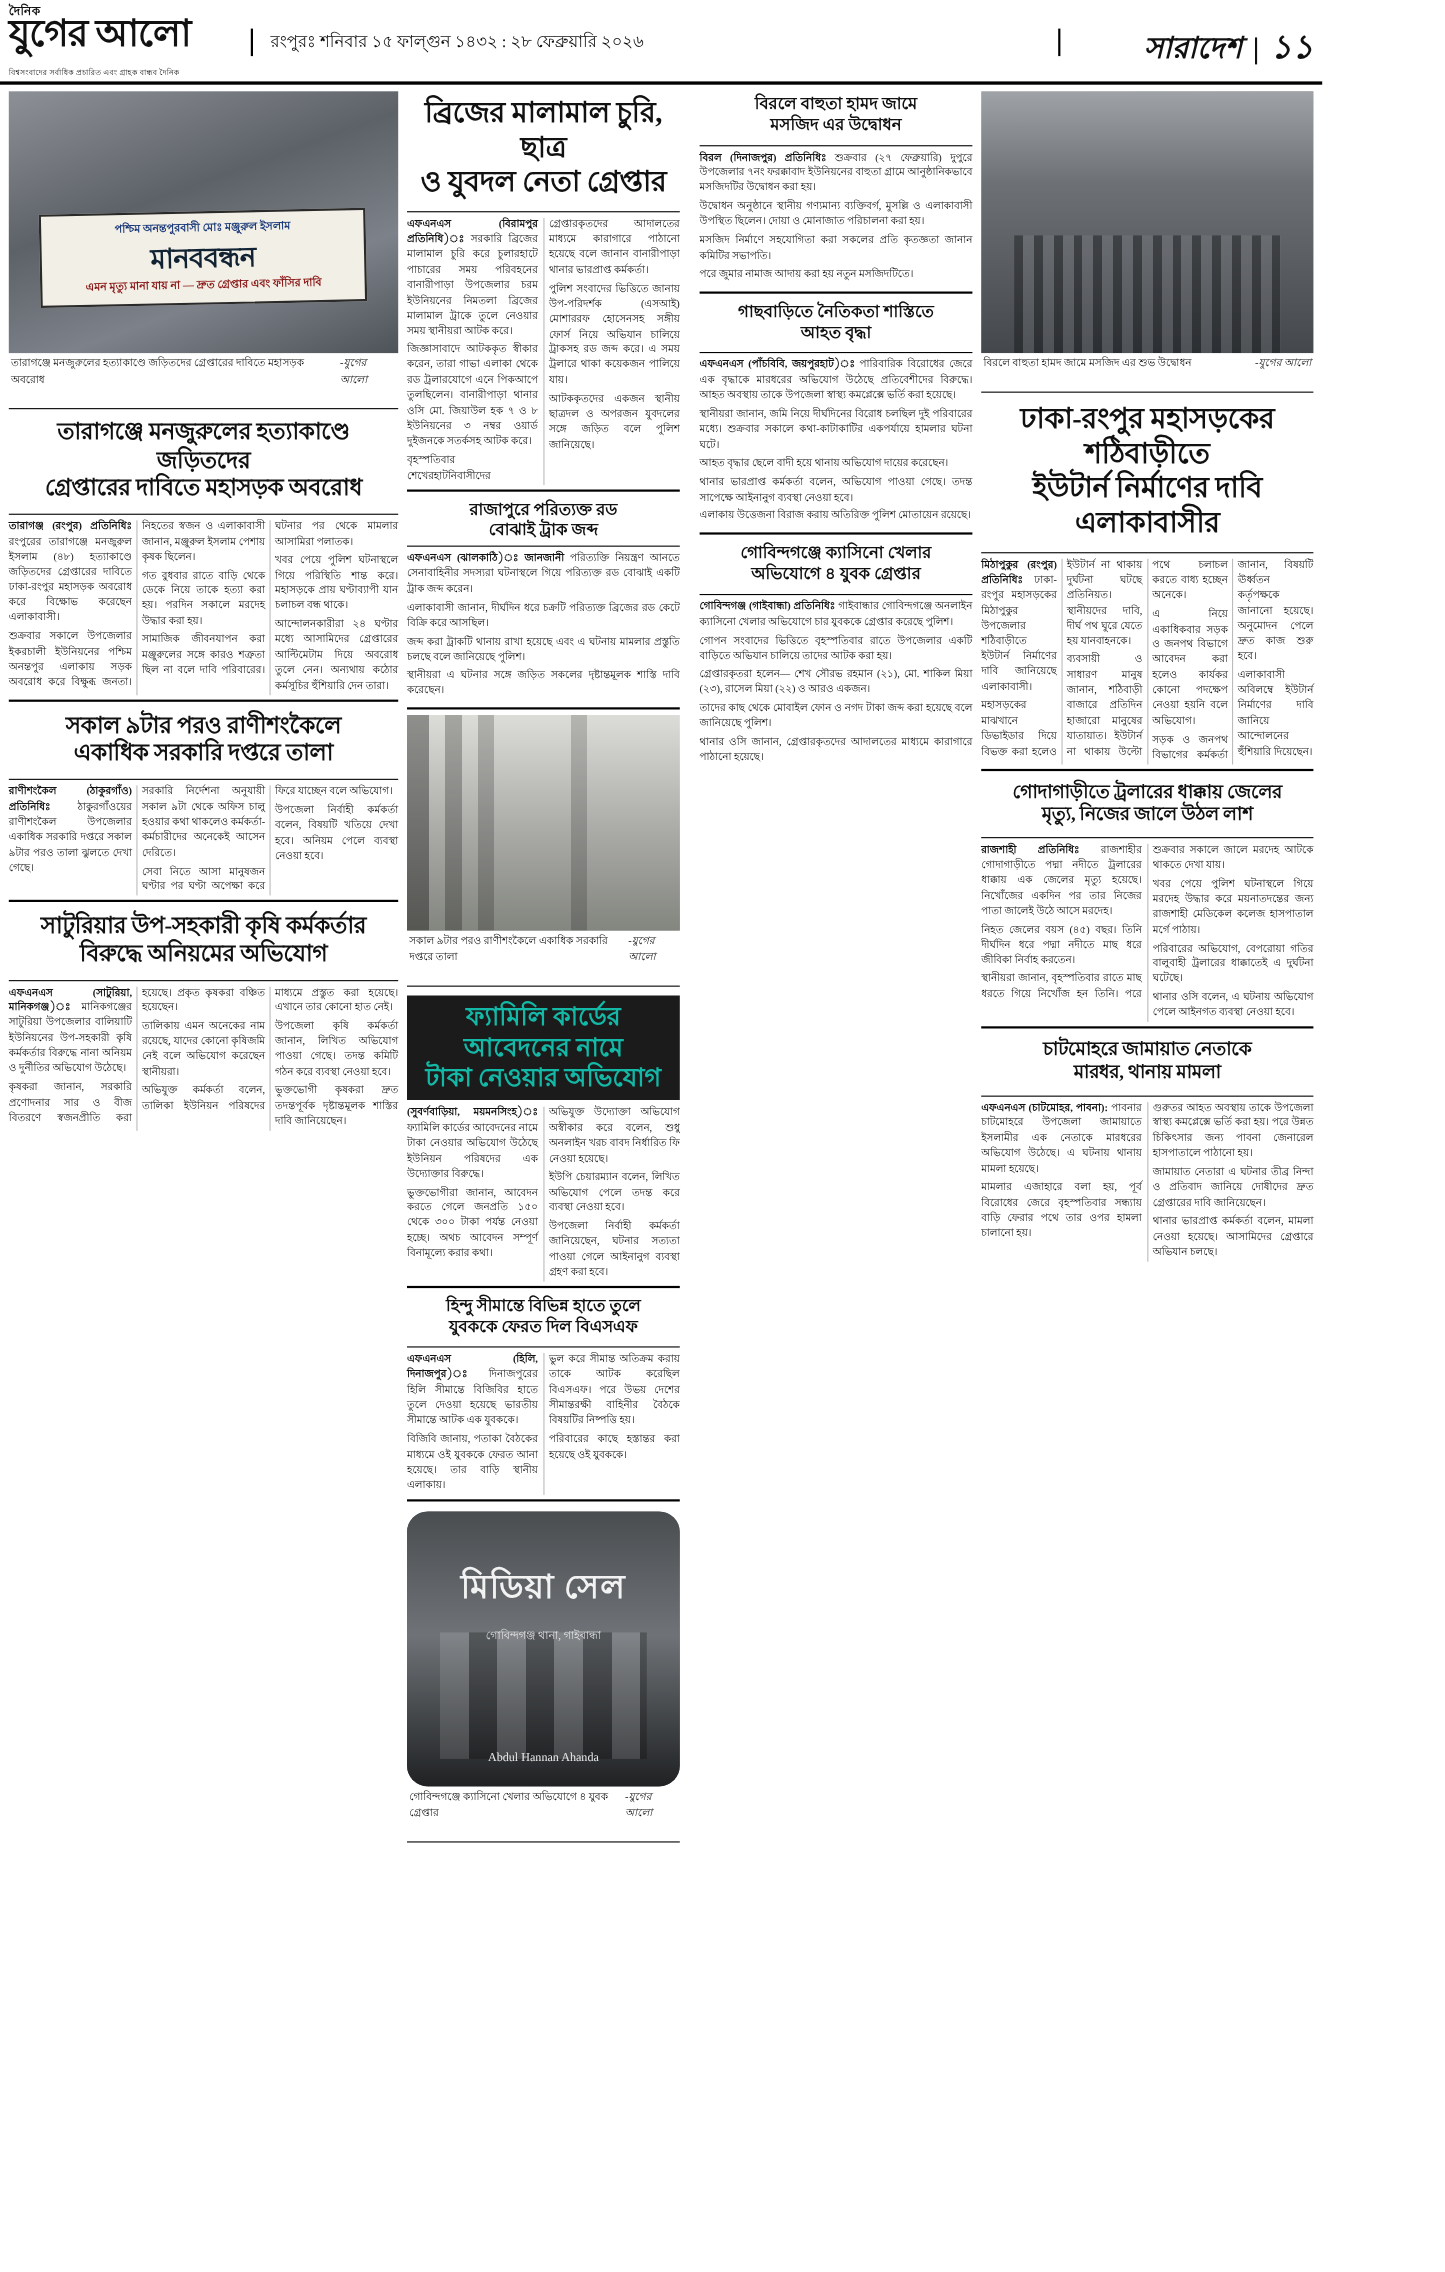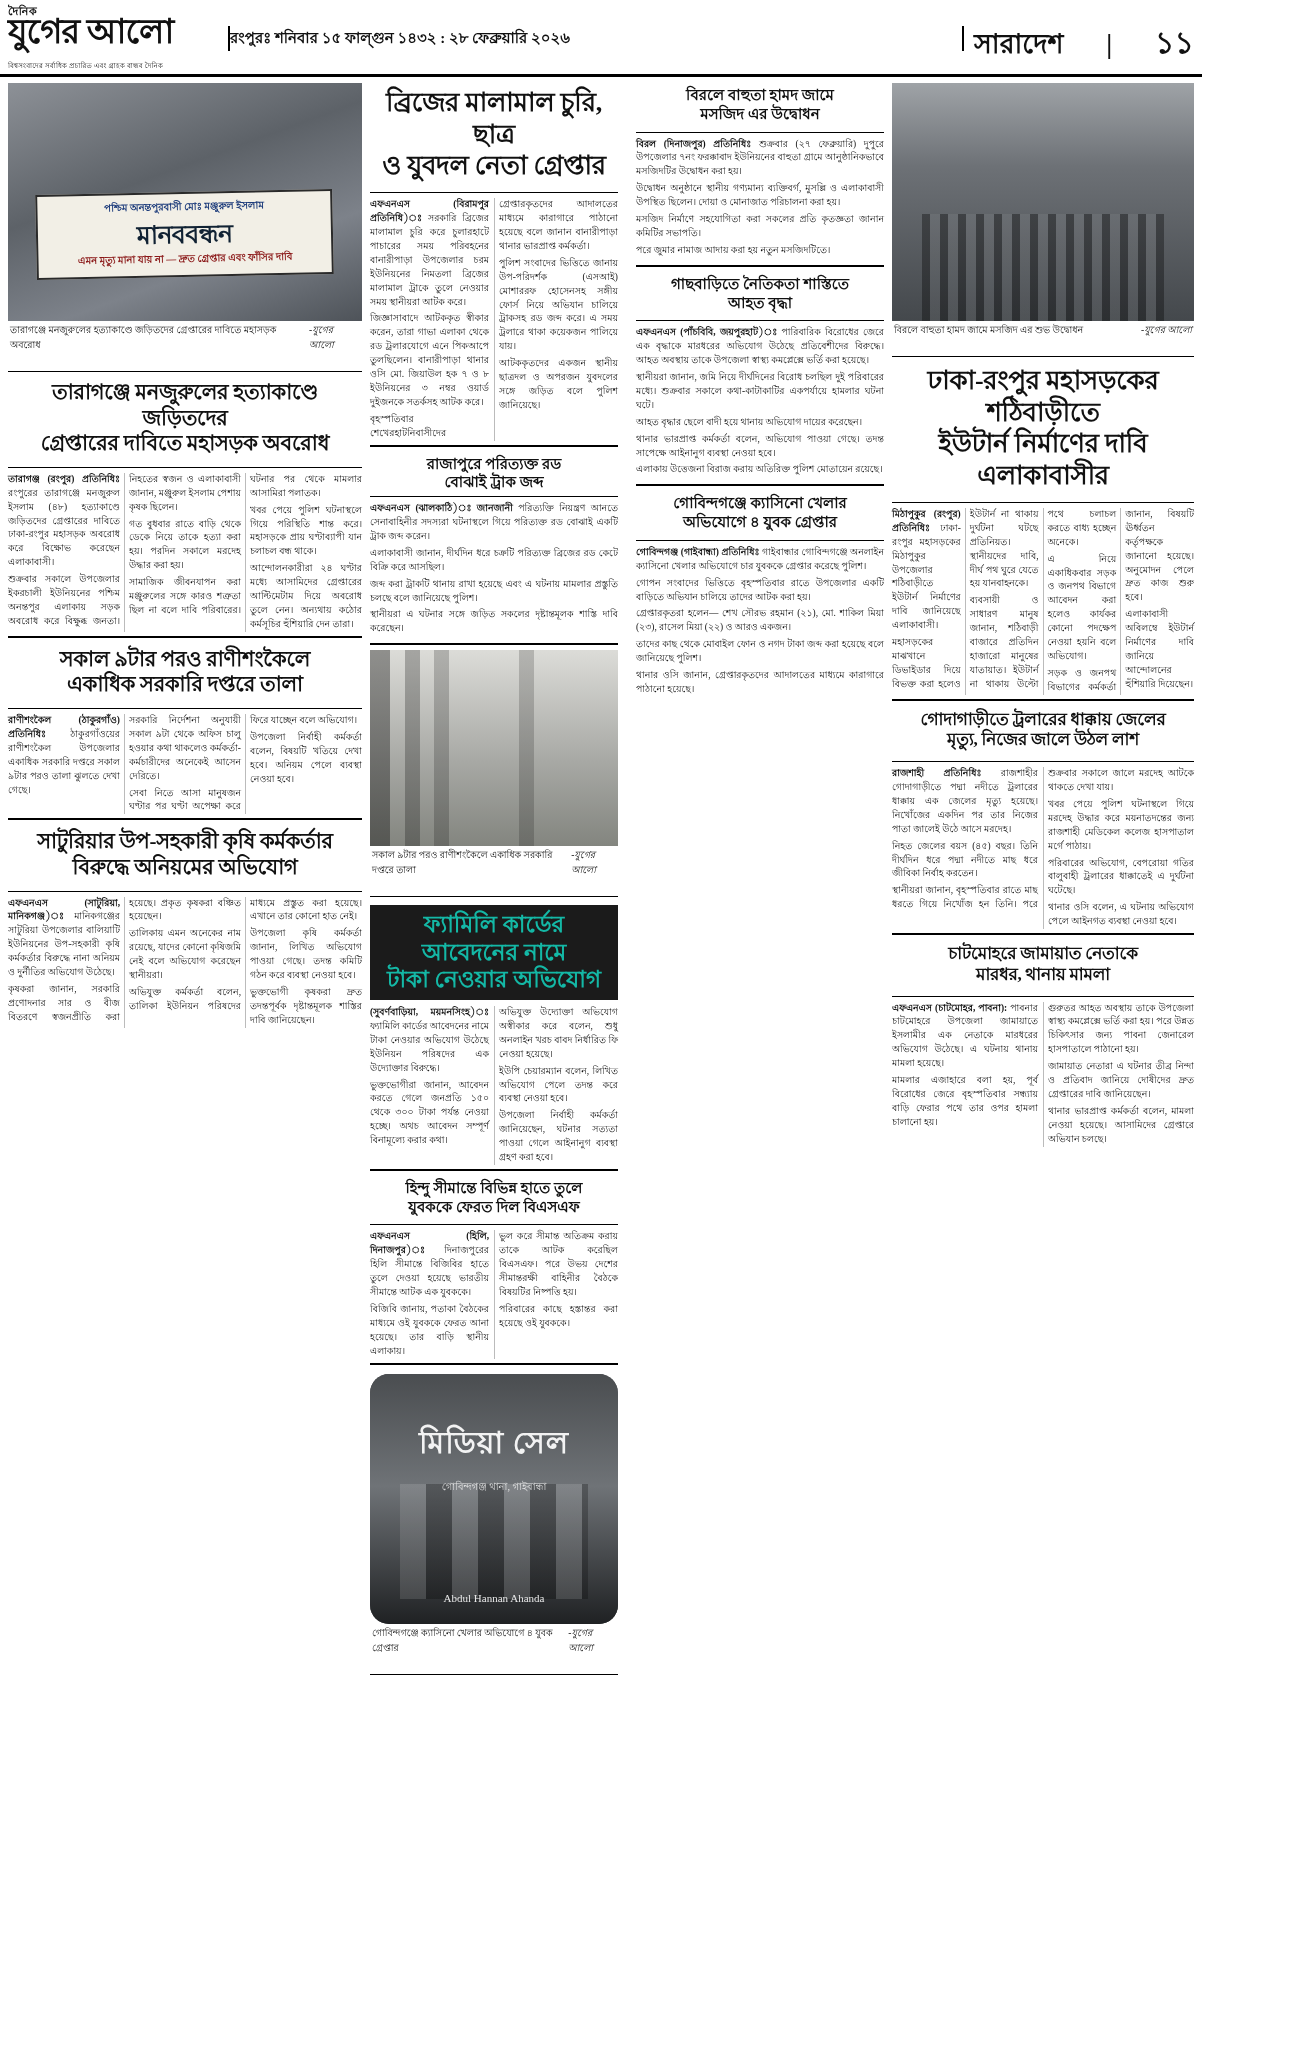--- a/index.html
+++ b/index.html
@@ -9,22 +9,22 @@
     color:#111;
   }
   .page{width:1202px;min-height:2065px;position:relative;padding:0;box-sizing:border-box;background:#fff;}
 
   
   .masthead{display:flex;align-items:flex-end;border-bottom:3px solid #000;padding:6px 8px 4px 8px;}
   .logo-block{width:210px;flex:0 0 210px;line-height:1;}
   .logo-small{font-size:11px;font-weight:bold;letter-spacing:.5px;}
   .logo-main{font-size:34px;font-weight:bold;letter-spacing:-1px;margin-top:-2px;}
   .logo-sub{font-size:7px;margin-top:14px;letter-spacing:.2px;}
-  .date-block{flex:1;text-align:left;border-left:2px solid #000;border-right:2px solid #000;margin:0 10px;padding:0 0;font-size:15px;font-weight:bold;align-self:center;}
-  .section-block{flex:0 0 220px;text-align:right;display:flex;justify-content:space-between;align-items:baseline;gap:10px;}
+  .date-block{flex:1;text-align:left;border-left:2px solid #000;border-right:2px solid #000;margin:0 10px;padding:0 16px;font-size:15px;font-weight:normal;align-self:center;}
+  .section-block{flex:0 0 220px;text-align:right;display:flex;justify-content:flex-end;align-items:baseline;gap:10px;font-style:italic;}
   .section-name{font-size:27px;font-weight:bold;}
   .section-divider{font-size:27px;font-weight:bold;}
   .page-no{font-size:30px;font-weight:bold;}
 
   
   .content{display:flex;padding:6px 8px 10px 8px;gap:8px;box-sizing:border-box;}
   .col{display:flex;flex-direction:column;}
   .c1{flex:0 0 354px;}
   .c2{flex:0 0 248px;}
   .c3{flex:0 0 248px;margin-left:10px;}

